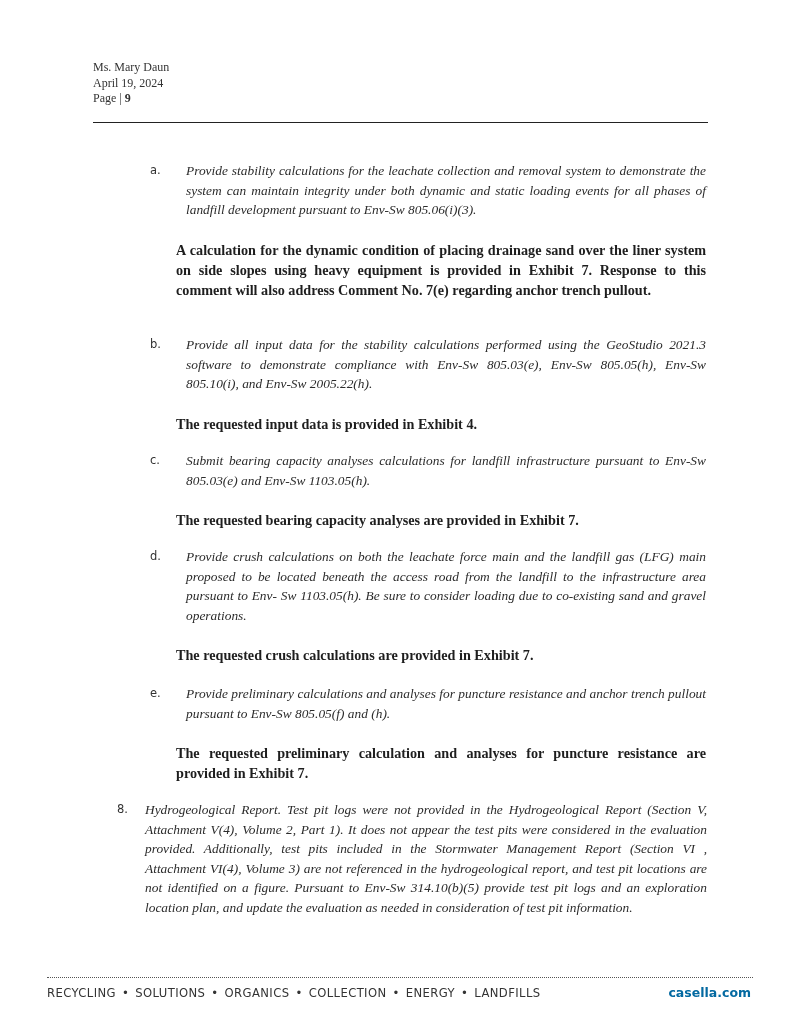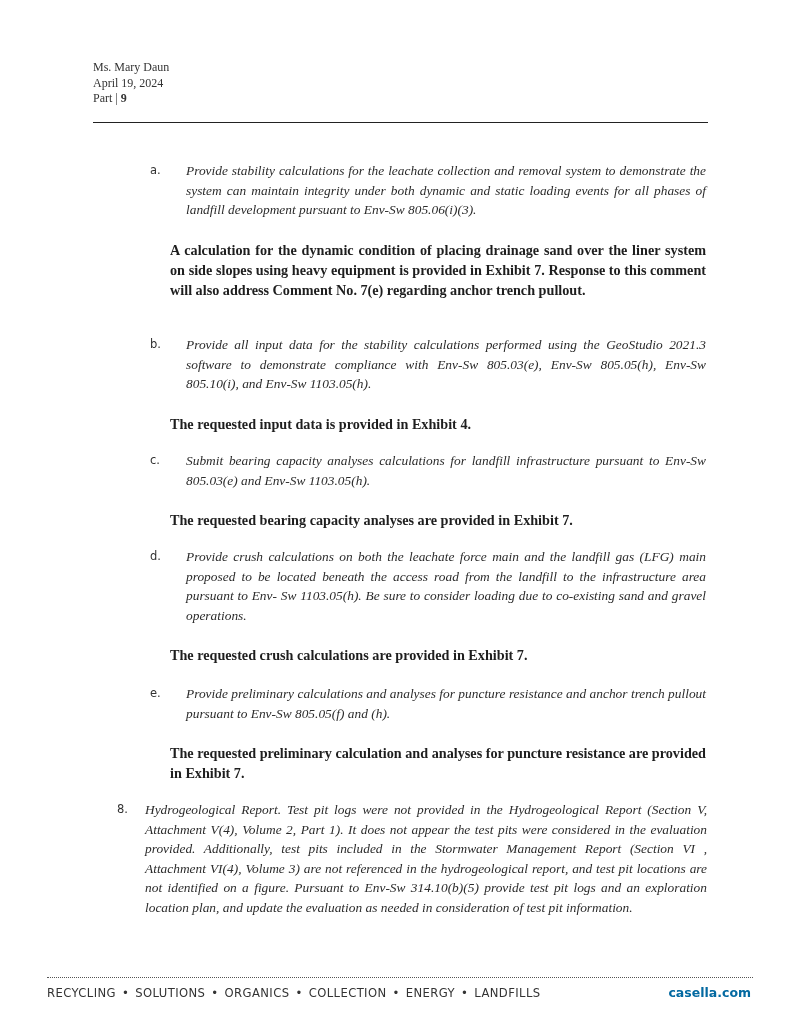--- a/index.html
+++ b/index.html
@@ -57,21 +57,21 @@
     .item .ask {
       margin-left: 36px;
       font-family: "Liberation Serif", serif;
       font-style: italic;
       font-size: 13.4px;
       line-height: 19.5px;
       text-align: justify;
       color: #2b2b2b;
     }
     .item .resp {
-      margin-left: 20px;
+      margin-left: 26px;
       margin-top: 20px;
       font-family: "Liberation Serif", serif;
       font-weight: bold;
       font-size: 14.2px;
       line-height: 20px;
       text-align: justify;
       color: #1e1e1e;
     }
     .item8 {
       position: absolute;
@@ -128,35 +128,35 @@
       font-size: 12.5px;
       color: #0369a1;
     }
   </style>
 </head>
 <body>
 
 <div class="header">
   <div>Ms. Mary Daun</div>
   <div>April 19, 2024</div>
-  <div><span>Part | </span><span class="page-num">9</span></div>
+  <div><span>Page | </span><span class="page-num">9</span></div>
 </div>
 <div class="header-rule"></div>
 
 <div class="content">
 
   <div class="item" style="top:161px;">
     <span class="marker">a.</span>
     <div class="ask">Provide stability calculations for the leachate collection and removal system to demonstrate the system can maintain integrity under both dynamic and static loading events for all phases of landfill development pursuant to Env-Sw 805.06(i)(3).</div>
     <div class="resp">A calculation for the dynamic condition of placing drainage sand over the liner system on side slopes using heavy equipment is provided in Exhibit 7.  Response to this comment will also address Comment No. 7(e) regarding anchor trench pullout.</div>
   </div>
 
   <div class="item" style="top:335px;">
     <span class="marker">b.</span>
-    <div class="ask">Provide all input data for the stability calculations performed using the GeoStudio 2021.3 software to demonstrate compliance with Env-Sw 805.03(e), Env-Sw 805.05(h), Env-Sw 805.10(i), and Env-Sw 1103.05(h).</div>
+    <div class="ask">Provide all input data for the stability calculations performed using the GeoStudio 2021.3 software to demonstrate compliance with Env-Sw 805.03(e), Env-Sw 805.05(h), Env-Sw 805.10(i), and Env-Sw 2005.22(h).</div>
     <div class="resp">The requested input data is provided in Exhibit 4.</div>
   </div>
 
   <div class="item" style="top:451px;">
     <span class="marker">c.</span>
     <div class="ask">Submit bearing capacity analyses calculations for landfill infrastructure pursuant to Env-Sw 805.03(e) and Env-Sw 1103.05(h).</div>
     <div class="resp">The requested bearing capacity analyses are provided in Exhibit 7.</div>
   </div>
 
   <div class="item" style="top:547px;">

